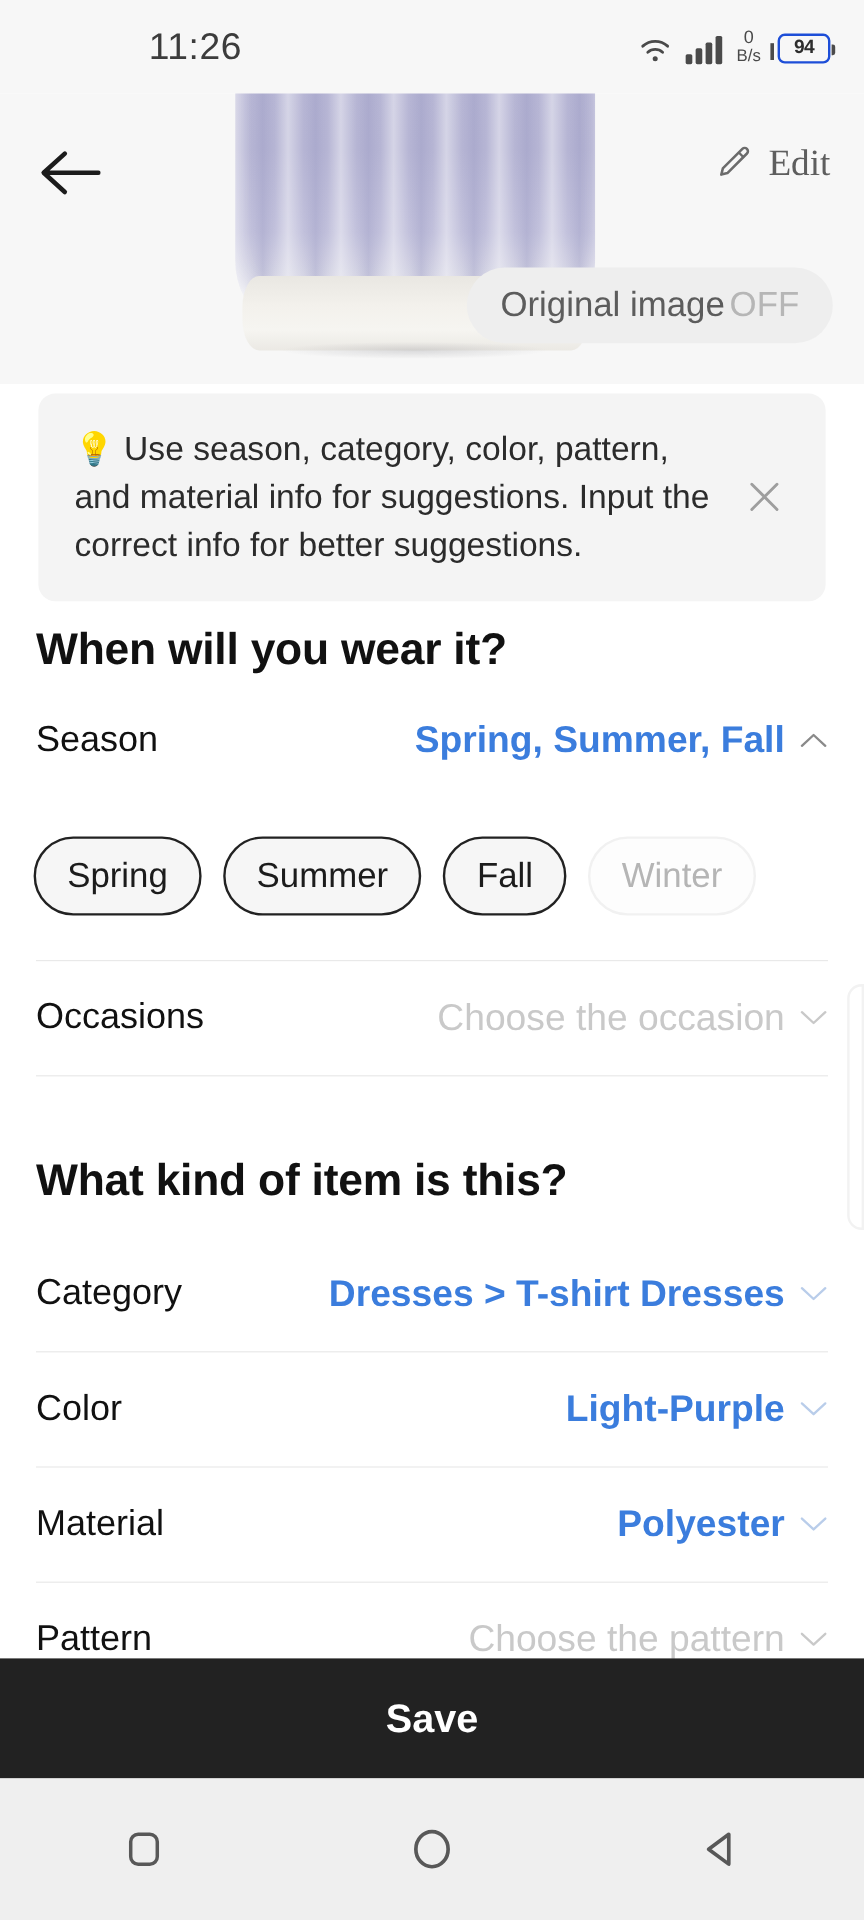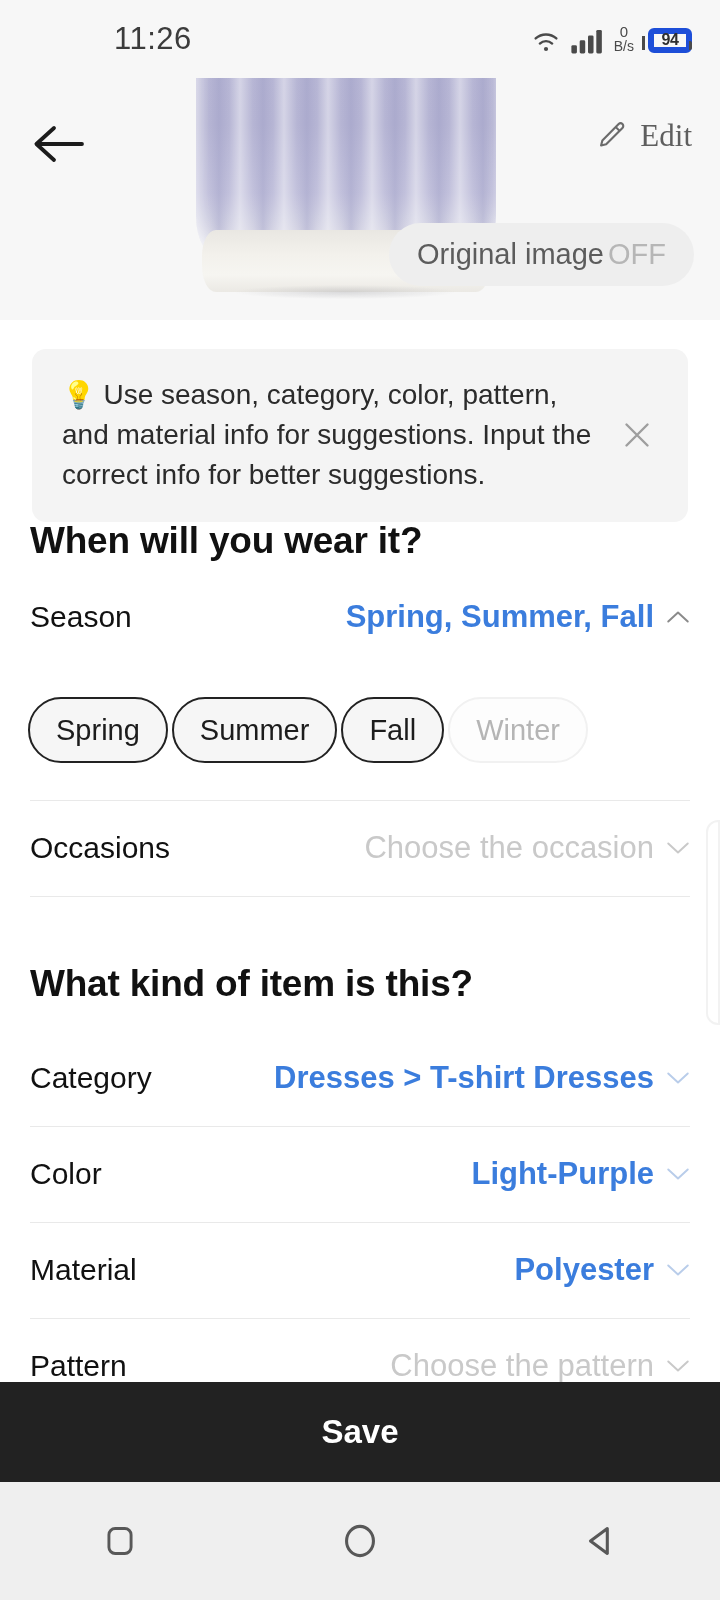--- a/index.html
+++ b/index.html
@@ -9,34 +9,34 @@
     background: #ffffff;
     overflow: hidden;
   }
   #screen { position: relative; width: 720px; height: 1600px; background: #fff; }
 
   
   .statusbar {
     position: absolute; top: 0; left: 0; width: 720px; height: 78px;
     background: #f7f7f7;
     display: flex; align-items: center; justify-content: space-between;
-    padding: 0 28px 0 6px;
+    padding: 0 28px 0 16px;
   }
   .sb-time {
     font-size: 31px; color: #3c3c3c; letter-spacing: .5px;
     margin-left: 108px; font-family: "Liberation Sans", sans-serif;
   }
   .sb-right { display: flex; align-items: flex-end; gap: 7px; }
   .sb-icon { display: block; }
   .netspeed { display: flex; flex-direction: column; align-items: center;
     line-height: 1; color: #4a4a4a; margin: 0 1px 2px 1px; }
   .netspeed .val { font-size: 15px; }
   .netspeed .unit { font-size: 14px; }
   .battery {
-    position: relative; width: 44px; height: 25px; border: 6px solid #1d4ed8;
+    position: relative; width: 44px; height: 25px; border: 2px solid #1d4ed8;
     border-radius: 6px; display: flex; align-items: center; justify-content: center;
     margin-bottom: 2px;
   }
   .battery::after {
     content: ""; position: absolute; right: -6px; top: 7px;
     width: 3px; height: 9px; background: #4a4a4a; border-radius: 0 2px 2px 0;
   }
   .battery span { font-size: 16px; color: #2e2e2e; font-weight: bold; letter-spacing: -.5px;}
   .batt-tick { width:3px; height:14px; background:#4a4a4a; margin-bottom:5px; margin-right:-4px;}
 
@@ -83,21 +83,21 @@
   .orig-pill {
     position: absolute; right: 26px; top: 145px;
     background: #eeeeee; border-radius: 34px;
     padding: 15px 28px; display: flex; align-items: baseline; gap: 4px;
   }
   .orig-pill .t1 { font-size: 29px; color: #5c5c5c; }
   .orig-pill .t2 { font-size: 29px; color: #b6b6b6; }
 
   
   .tip {
-    position: absolute; left: 32px; top: 349px; width: 656px;
+    position: absolute; left: 32px; top: 328px; width: 656px;
     background: #f4f4f4; border-radius: 14px;
     padding: 26px 24px 28px 30px;
     display: flex; align-items: center; gap: 2px;
   }
   .tip-text {
     font-size: 28px; color: #2b2b2b; line-height: 1.42; flex: 1;
   }
   .tip-bulb { font-size: 27px; }
   .tip-close {
     width: 54px; height: 54px; flex: 0 0 54px;
@@ -113,21 +113,21 @@
     position: absolute; left: 30px; width: 660px; height: 96px;
     display: flex; align-items: center; justify-content: space-between;
   }
   .row-label { font-size: 30px; color: #111; }
   .row-value { display: flex; align-items: center; gap: 12px; }
   .row-value .v { font-size: 31px; }
   .v.blue { color: #3b7ddd; font-weight: bold; }
   .v.placeholder { color: #c9c9c9; }
   .divider { position: absolute; left: 30px; width: 660px; height: 1px; background: #e9e9e9; }
 
-  .chips { position: absolute; left: 28px; top: 697px; display: flex; gap: 4px; }
+  .chips { position: absolute; left: 28px; top: 697px; display: flex; gap: 18px; }
   .chip {
     border-radius: 34px; padding: 0 26px; height: 66px;
     display: flex; align-items: center; font-size: 29px;
   }
   .chip.on  { border: 2px solid #222; background: #f6f6f6; color: #1c1c1c; }
   .chip.off { border: 2px solid #f1f1f1; background: #fdfdfd; color: #b5b5b5; }
 
   .scroll-thumb {
     position: absolute; right: 0px; top: 820px; width: 14px; height: 205px;
     border: 2px solid #f2f2f2; border-radius: 12px 0 0 12px; background: #fff;

